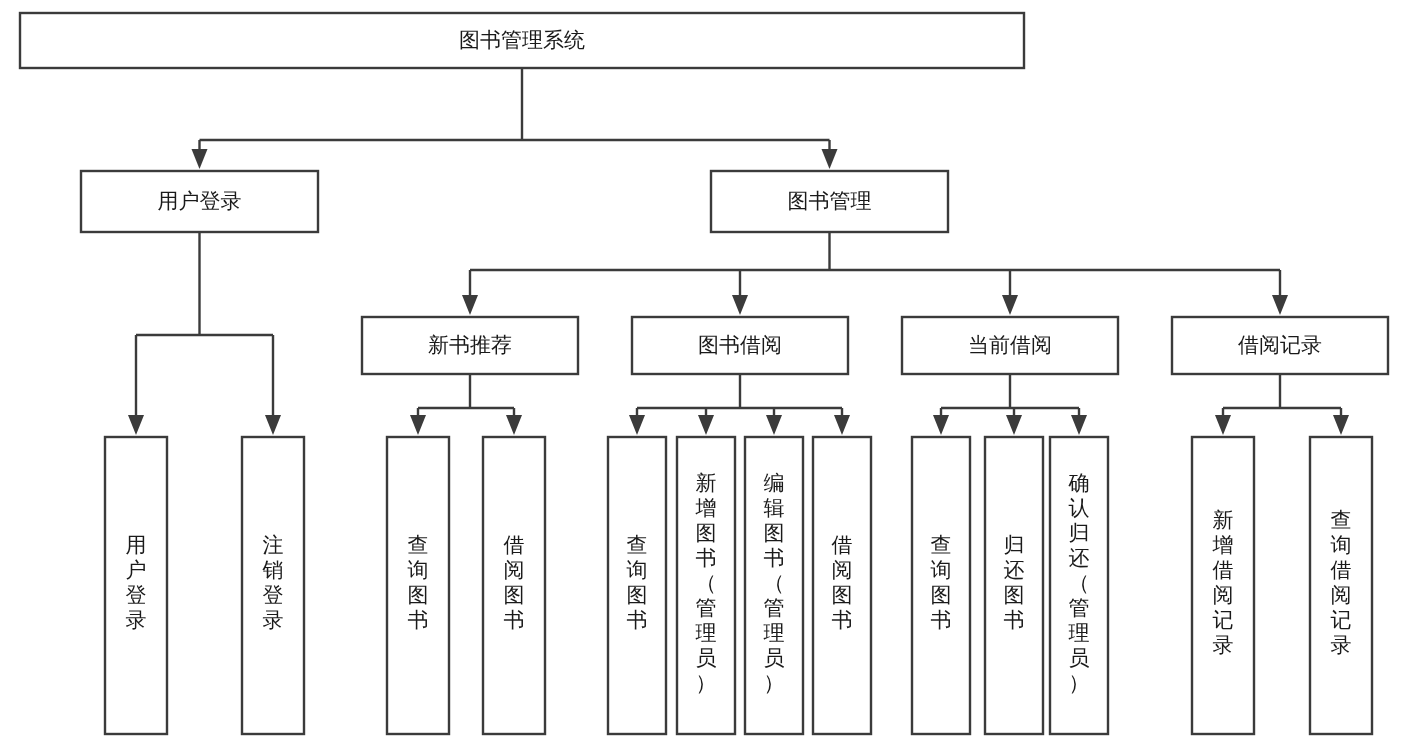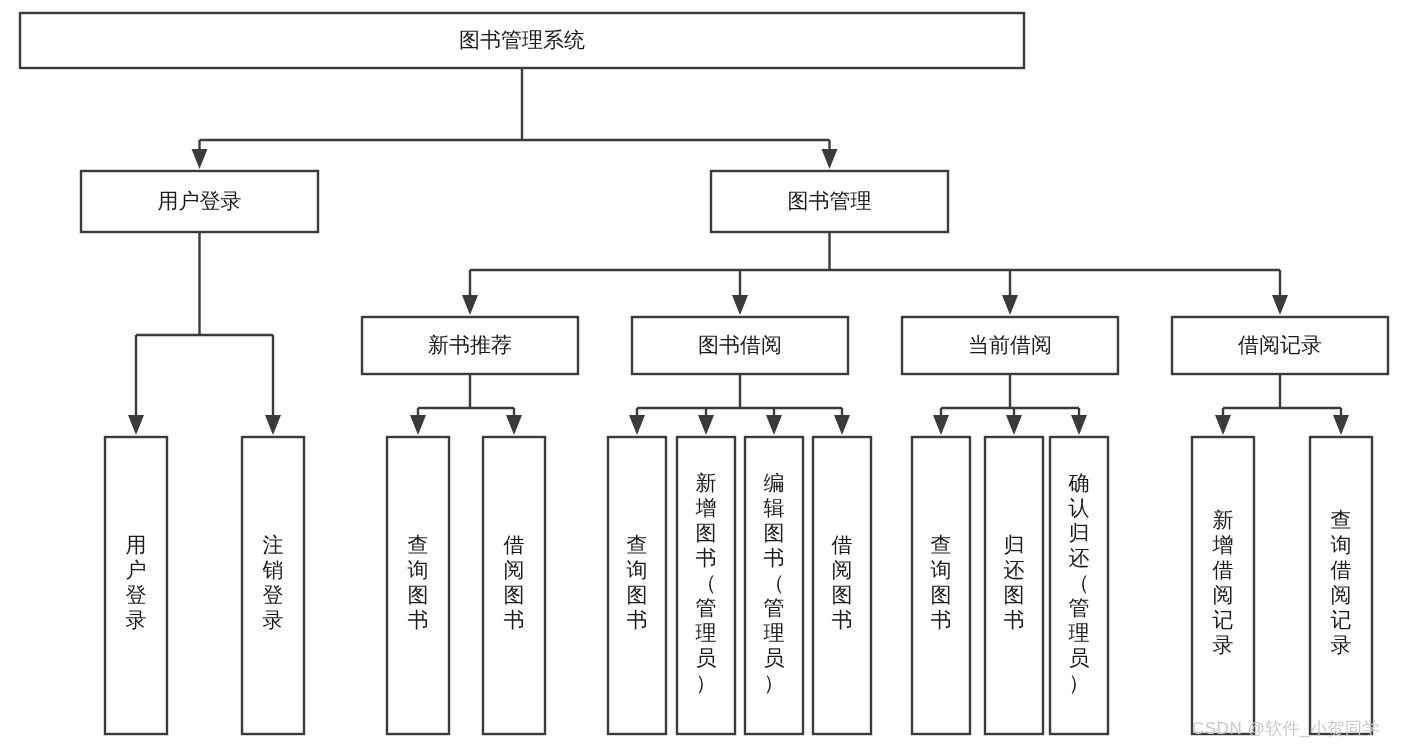--- a/index.html
+++ b/index.html
@@ -198,14 +198,13 @@
         <g>
           <rect x="1192" y="437" width="62" height="297" class="node-box"></rect>
           <text class="node-label-v"><tspan x="1223" y="527">新</tspan><tspan x="1223" y="552">增</tspan><tspan x="1223" y="577">借</tspan><tspan x="1223" y="602">阅</tspan><tspan x="1223" y="627">记</tspan><tspan x="1223" y="652">录</tspan></text>
         </g>
         <g>
           <rect x="1310" y="437" width="62" height="297" class="node-box"></rect>
           <text class="node-label-v"><tspan x="1341" y="527">查</tspan><tspan x="1341" y="552">询</tspan><tspan x="1341" y="577">借</tspan><tspan x="1341" y="602">阅</tspan><tspan x="1341" y="627">记</tspan><tspan x="1341" y="652">录</tspan></text>
         </g>
       </g>
   </svg>
-  <div class="watermark-text" style="left: 1192px; top: 717px;">CSDN @软件_小贺同学</div>
 </div>
 
 </body></html>

